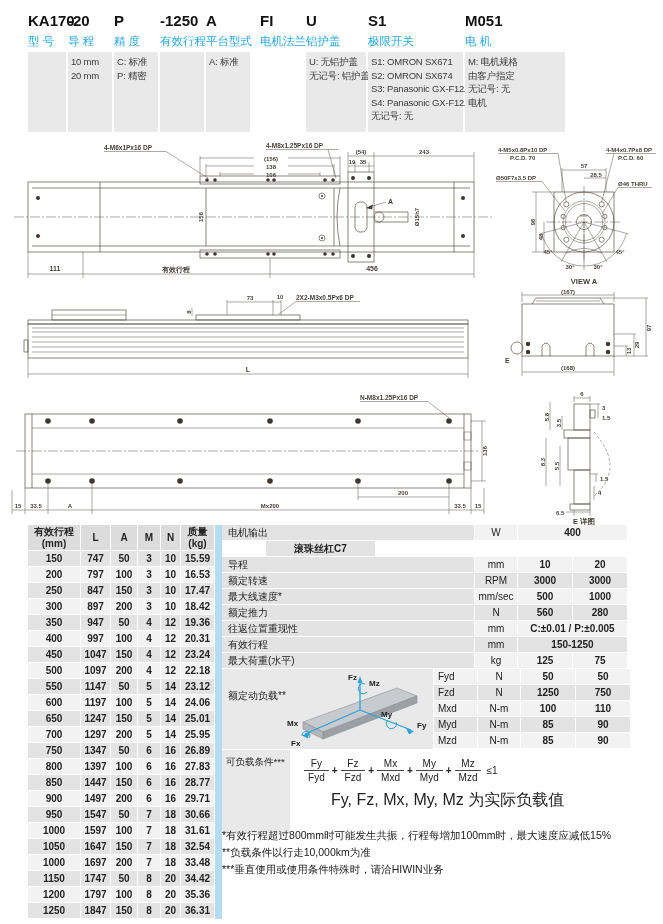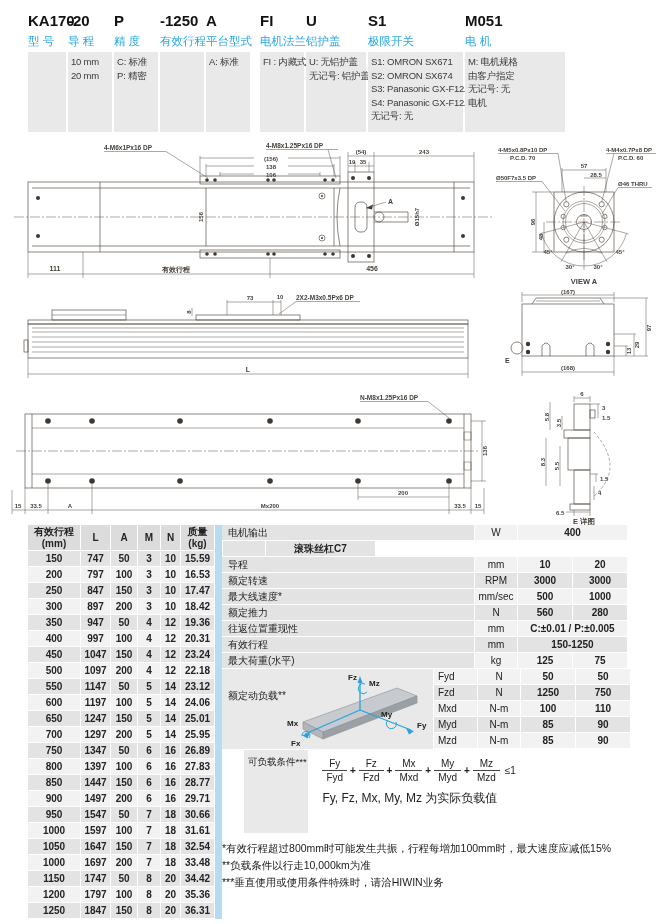--- a/index.html
+++ b/index.html
@@ -29,42 +29,42 @@
   .tables-wrap{position:absolute;left:0;top:525px;width:663px;height:399px;font-size:10px;}
   #dimTable{position:absolute;left:28px;top:0;width:187px;}
   .dt-row{display:flex;margin-bottom:1px;}
   .dt-cell{height:15px;line-height:15px;text-align:center;font-weight:bold;color:#232323;margin-right:1px;}
   .dt-head .dt-cell{height:25px;line-height:25px;background:#dcdcdc;}
   .dt-head .two{line-height:12px;padding-top:1px;height:24px;}
   .w0{width:52px;} .w1{width:29px;} .w2{width:26px;} .w3{width:22px;} .w4{width:19px;} .w5{width:33px;margin-right:0;text-align:center;}
   .rlt{background:#f2f2f2;} .rdk{background:#e3e3e3;}
   #blueStrip{position:absolute;left:215px;top:0;width:7px;height:394px;background:#b4ddf1;}
   #specTable{position:absolute;left:222px;top:0;width:408px;}
-  .sp-row{display:flex;margin-bottom:1px;height:15px;line-height:15px;}
+  .sp-row{display:flex;margin-bottom:1px;height:15px;line-height:15px;align-items:center;}
   .sp-label{width:246px;background:#e3e3e3;padding-left:6px;color:#222;}
   .sp-unit{width:42px;text-align:center;margin-left:1px;}
   .sp-val{width:54px;text-align:center;font-weight:bold;margin-left:1px;}
   .sp-val.span2{width:109px;}
   .dyn-block{display:flex;margin-bottom:1px;}
   .dyn-left{width:212px;background:#e9e9e9;position:relative;}
   .dyn-label{position:absolute;left:6px;top:20px;}
   .dyn-rows{display:flex;flex-direction:column;}
   .dyn-row{display:flex;height:15px;line-height:15px;margin-bottom:1px;}
   .dyn-name{width:39px;padding-left:4px;margin-left:1px;}
   .cond-block{display:flex;height:83px;}
-  .cond-label{width:66px;background:#e9e9e9;padding:6px 0 0 4px;font-size:9.5px;margin-left:22px;}
+  .cond-label{width:66px;background:#e9e9e9;padding:6px 0 0 4px;font-size:9.5px;}
   .cond-body{width:336px;margin-left:2px;background:#fff;padding:8px 0 0 12px;}
   .formula{display:flex;align-items:center;color:#222;font-size:10px;}
   .frac{display:inline-flex;flex-direction:column;text-align:center;}
   .frac .num{padding:0 4px 1px;border-bottom:1px solid #444;}
   .frac .den{padding:1px 4px 0;}
   .fplus{margin:0 3px;font-weight:bold;}
   .fleq{margin-left:5px;}
-  .cond-note{margin-top:7px;font-size:12px;color:#222;}
-  #footnotes{position:absolute;left:222px;top:315px;width:440px;font-size:10.5px;line-height:17px;color:#1a1a1a;}
+  .cond-note{margin-top:7px;font-size:16px;color:#222;margin-left:27px;}
+  #footnotes{position:absolute;left:222px;top:302px;width:440px;font-size:10.5px;line-height:17px;color:#1a1a1a;}
 </style>
 </head>
 <body>
 
 <div class="page">
 
   <div id="modelCols">
       <div class="mc-col" style="width: 38px;">
         <div class="mc-code">KA170</div>
         <div class="mc-label">型 号</div>
@@ -94,23 +94,20 @@
       <div class="mc-col" style="width: 44px;">
         <div class="mc-code">A</div>
         <div class="mc-label">平台型式</div>
         <div class="mc-panel">
           <div class="mc-line">A: 标准</div>
         </div>
       </div>
       <div class="mc-col" style="width: 44px; padding-left: 8px;">
         <div class="mc-code">FI</div>
         <div class="mc-label">电机法兰</div>
-        <div class="mc-panel">
-          <div class="mc-line">FI : 内藏式</div>
-        </div>
       </div>
       <div class="mc-col" style="width: 60px;">
         <div class="mc-code">U</div>
         <div class="mc-label">铝护盖</div>
         <div class="mc-panel">
           <div class="mc-line">U: 无铝护盖</div>
           <div class="mc-line">无记号: 铝护盖</div>
         </div>
       </div>
       <div class="mc-col" style="width: 95px;">

